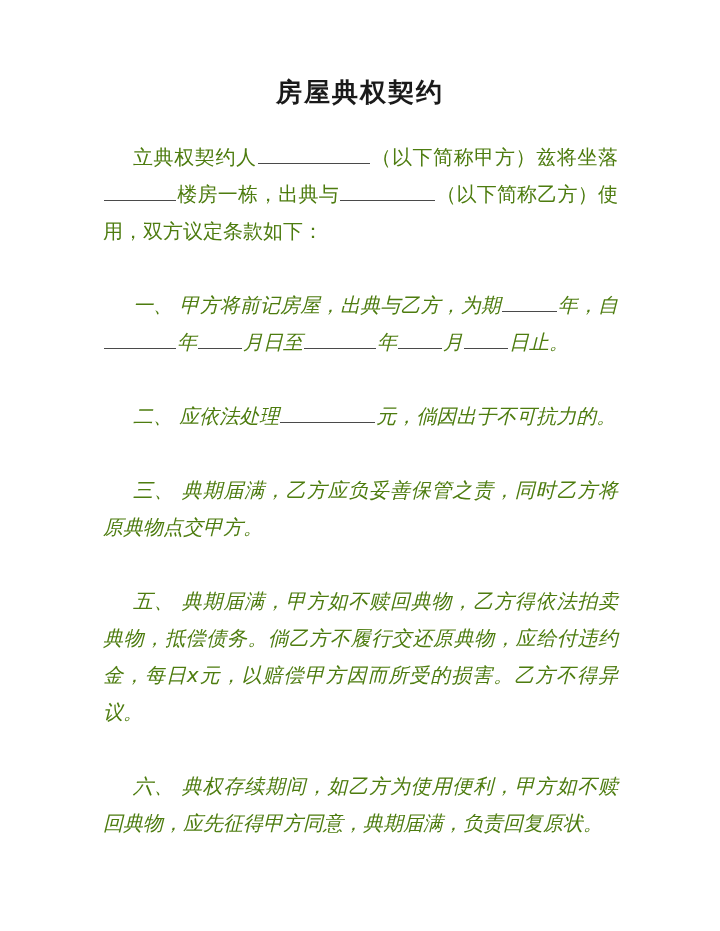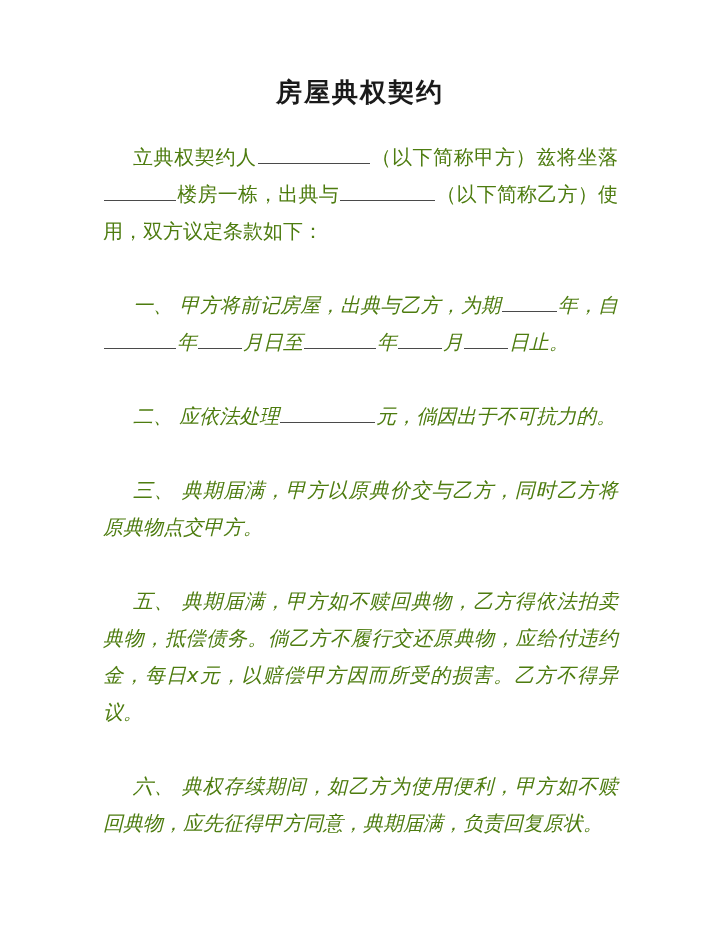--- a/index.html
+++ b/index.html
@@ -78,21 +78,21 @@
   <h1 class="doc-title">房屋典权契约</h1>
 
   <div class="body-area">
 
     <p class="para"><span>立典权契约人</span><span class="blank b-xl"></span><span>（以下简称甲方）兹将坐落</span><span class="blank b-md"></span><span>楼房一栋，出典与</span><span class="blank b-lg"></span><span>（以下简称乙方）使用，双方议定条款如下：</span></p>
 
     <p class="para gap-lg"><span class="num">一、</span>&nbsp;<span>甲方将前记房屋，出典与乙方，为期</span><span class="blank b-sm"></span><span>年，自</span><span class="blank b-md"></span><span>年</span><span class="blank b-xs"></span><span>月</span><span>日至</span><span class="blank b-md"></span><span>年</span><span class="blank b-xs"></span><span>月</span><span class="blank b-xs"></span><span>日止。</span></p>
 
     <p class="para gap-lg"><span class="num">二、</span>&nbsp;<span>应依法处理</span><span class="blank b-lg"></span><span>元，倘因出于不可抗力的。</span></p>
 
-    <p class="para gap-lg"><span class="num">三、</span>&nbsp;<span>典期届满，甲方以原典价交与乙方，同时乙方将原典物点交甲方。</span></p>
+    <p class="para gap-lg"><span class="num">三、</span>&nbsp;<span>典期届满，乙方应负妥善保管之责，同时乙方将原典物点交甲方。</span></p>
 
 
     <p class="para gap-lg"><span class="num">五、</span>&nbsp;<span>典期届满，甲方如不赎回典物，乙方得依法拍卖典物，抵偿债务。倘乙方不履行交还原典物，应给付违约金，每日x元，以赔偿甲方因而所受的损害。乙方不得异议。</span></p>
 
     <p class="para gap-lg"><span class="num">六、</span>&nbsp;<span>典权存续期间，如乙方为使用便利，甲方如不赎回典物，应先征得甲方同意，典期届满，负责回复原状。</span></p>
 
   </div>
 </div>
 
 </body></html>

